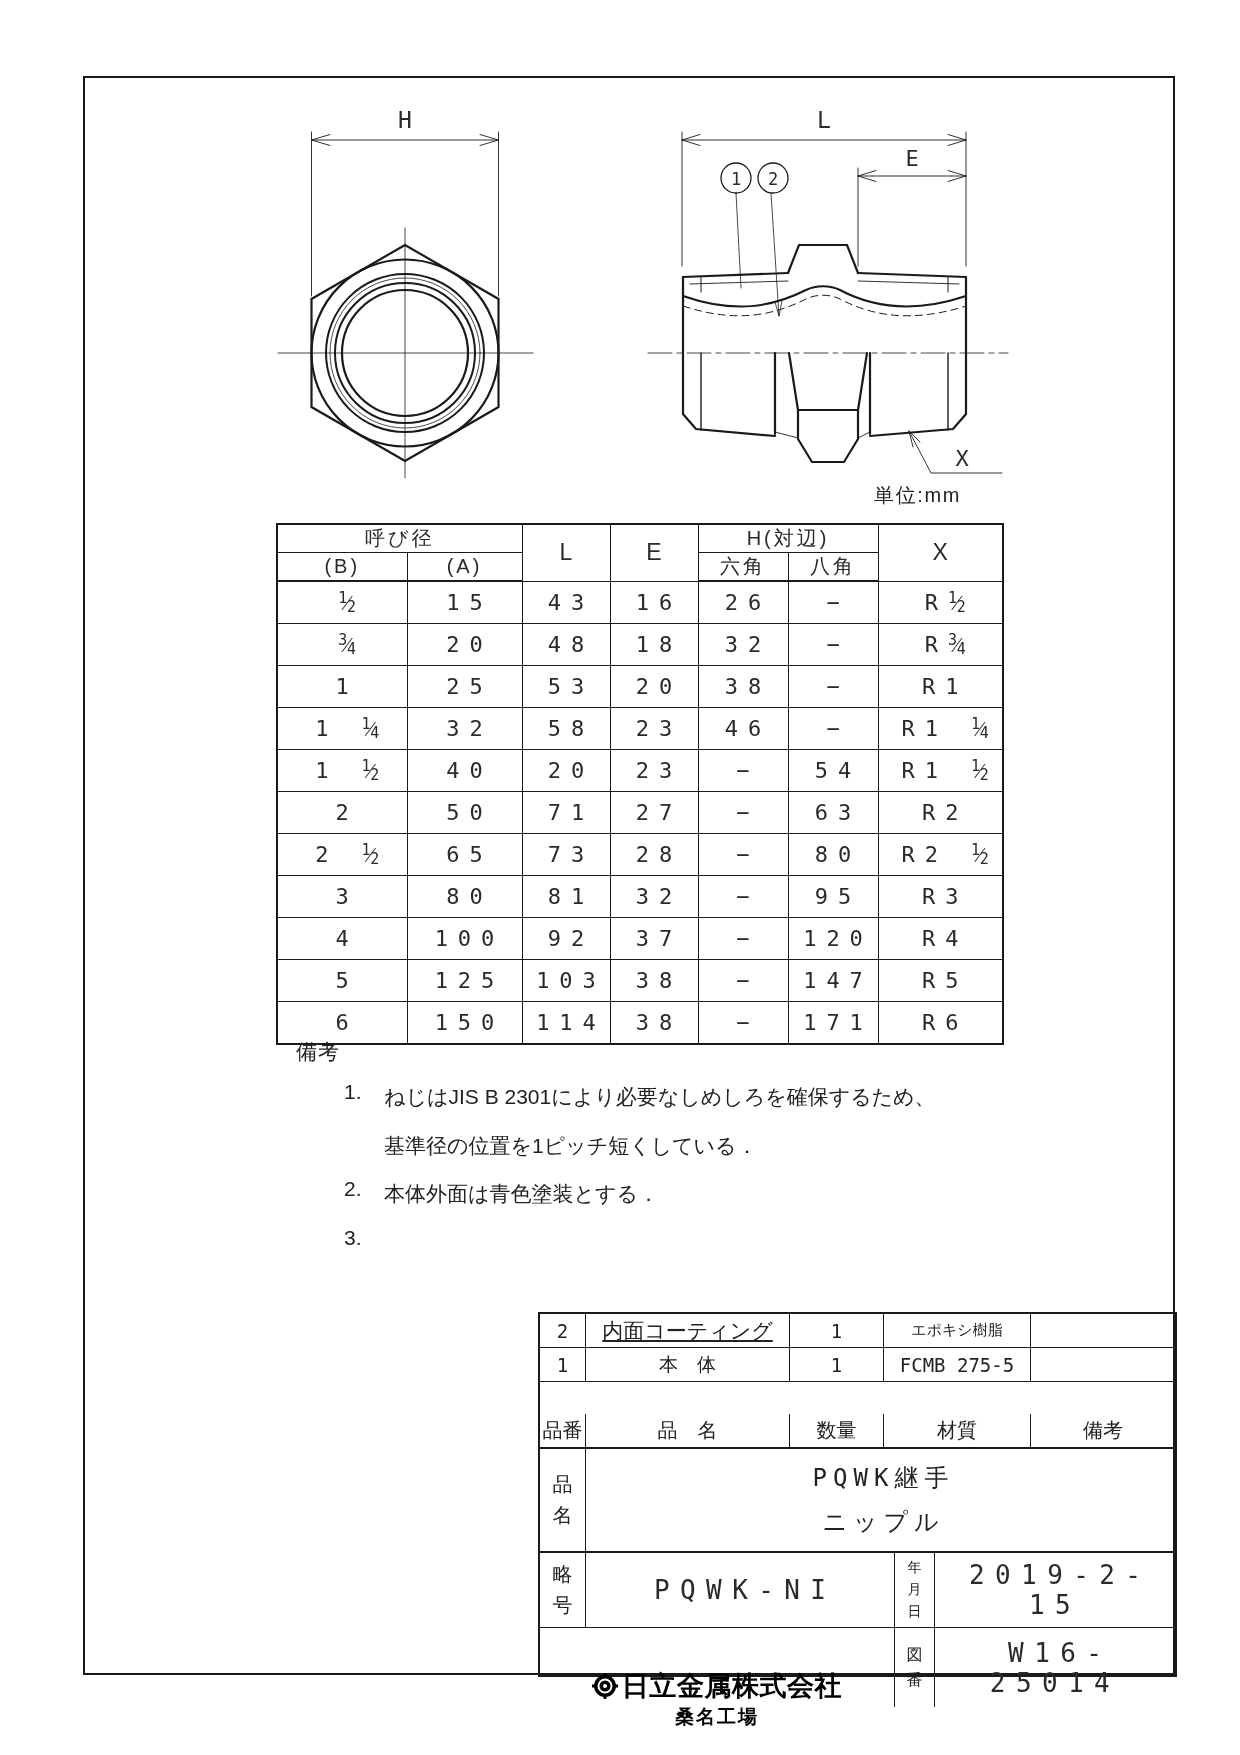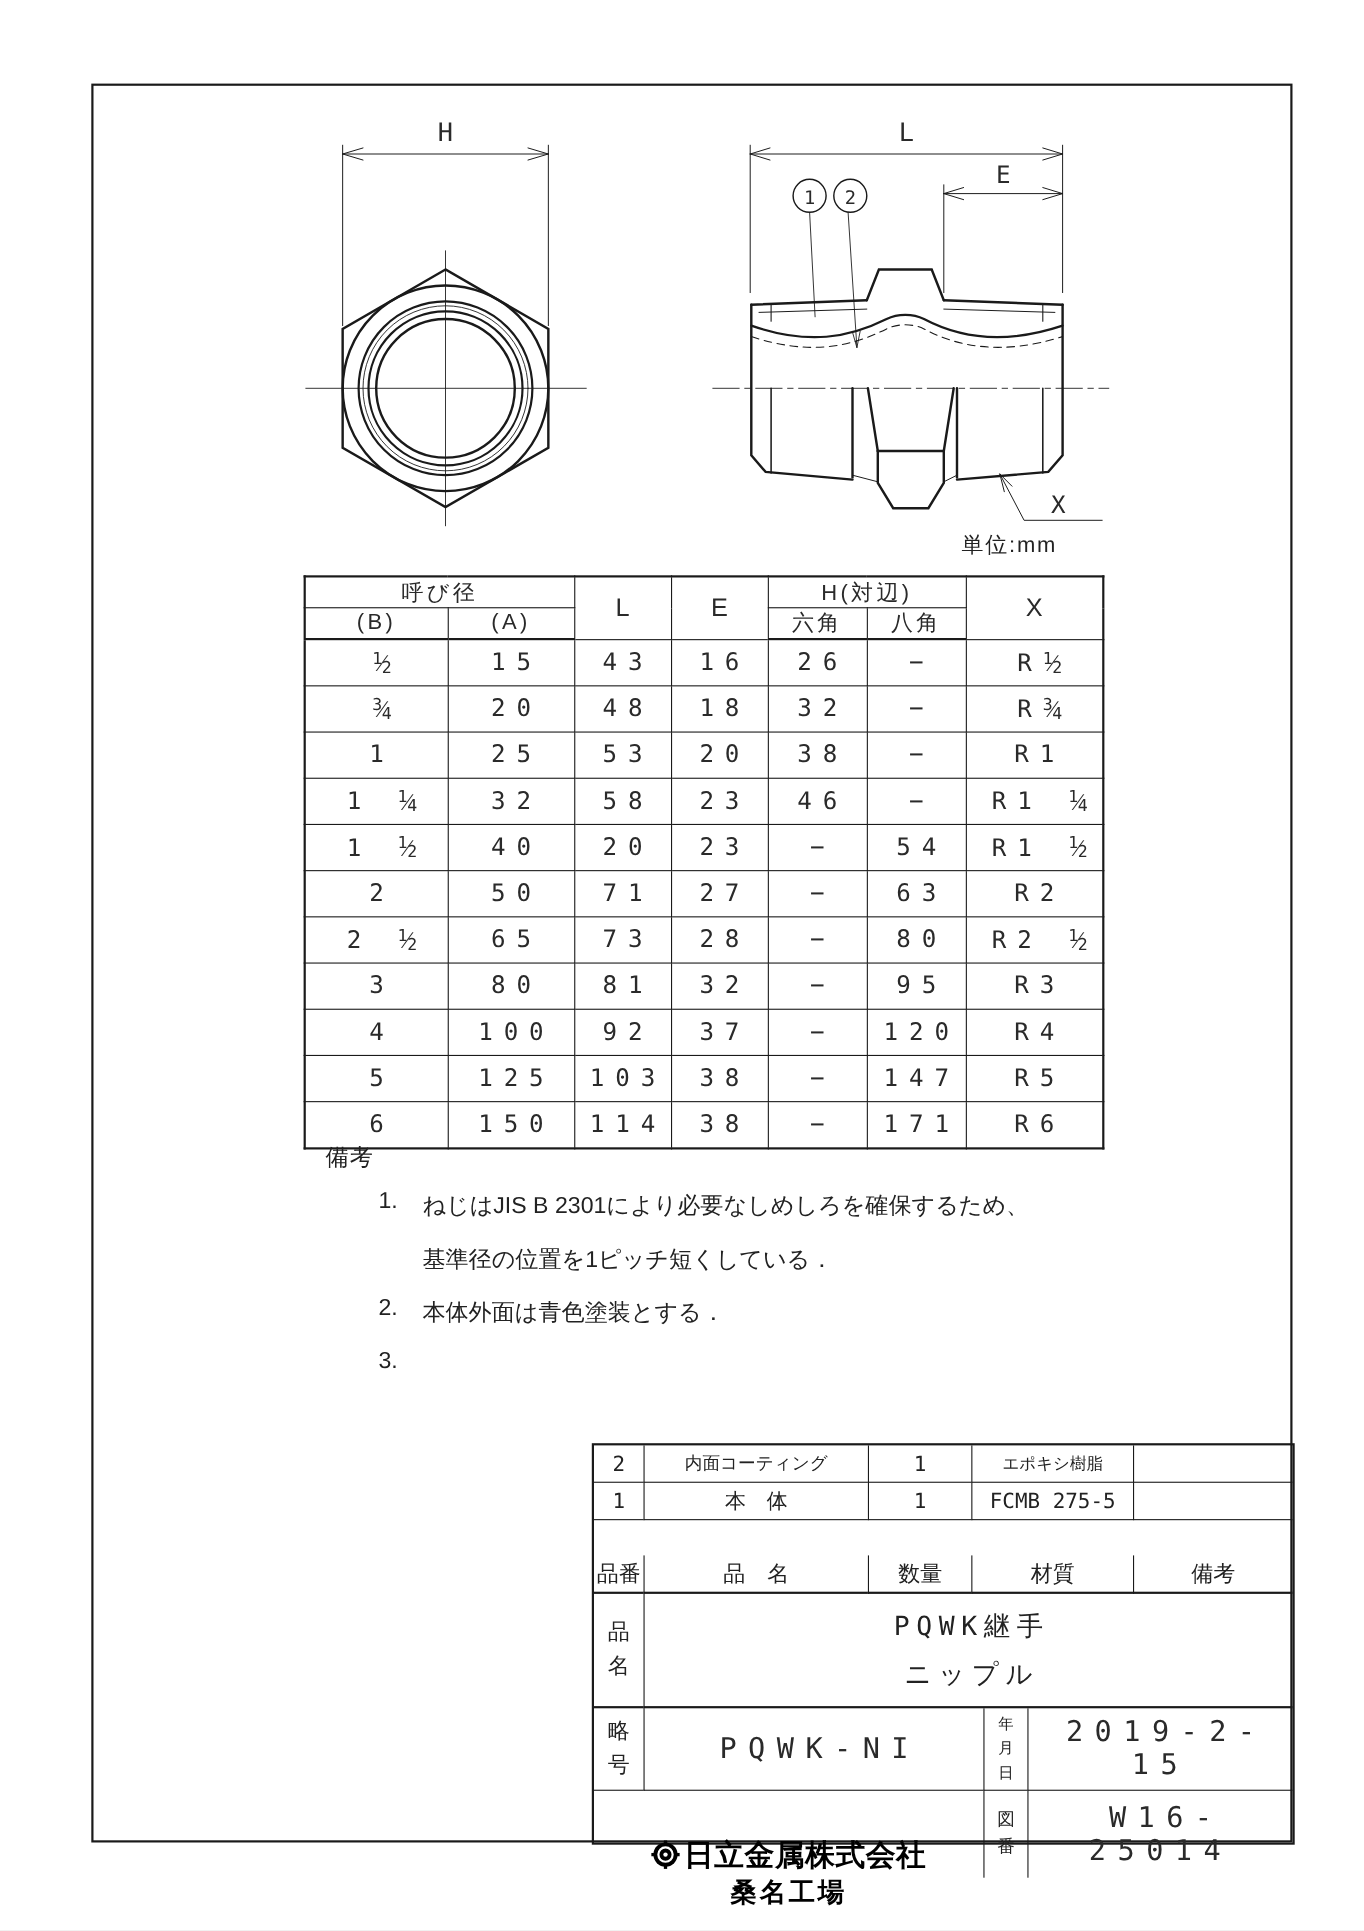--- a/index.html
+++ b/index.html
@@ -41,21 +41,21 @@
   .tb .row{display:flex;box-sizing:border-box;}
   .tb .c{box-sizing:border-box;border-left:1.3px solid #1a1a1a;border-bottom:1.3px solid #1a1a1a;
       display:flex;align-items:center;justify-content:center;text-align:center;}
   .tb .c:first-child{border-left:none;}
   .tb .thick{border-bottom-width:2.5px;}
   .mono{font-family:"DejaVu Sans Mono",monospace;}
   .stackchar{display:inline-block;width:1.05em;word-break:break-all;line-height:1.55;text-align:center;}
   .pname-line{letter-spacing:.25em;font-size:24px;text-indent:.25em;text-align:center;}
   .bigval{font-family:"DejaVu Sans Mono",monospace;font-size:26px;letter-spacing:.4em;text-indent:.4em;color:#2a2a2a;}
   .company{font-weight:bold;font-size:27px;color:#000;display:flex;align-items:center;gap:4px;letter-spacing:.02em;margin-top:40px;}
-  .factory{font-weight:bold;font-size:24px;color:#000;letter-spacing:.1em;}
+  .factory{font-weight:bold;font-size:19px;color:#000;letter-spacing:.1em;}
 </style>
 </head>
 <body>
 
 <div class="stage">
 
   <div class="border-rect"></div>
 
   
   <svg width="1240" height="520" viewBox="0 0 1240 520">
@@ -300,21 +300,21 @@
         </div>
       </div>
   </div>
 
   
   <div class="tb">
 
     <div>
         <div class="row" style="height: 34px;">
           <div class="c mono" style="width: 45px; font-size: 19px;">2</div>
-          <div class="c" style="width: 204px; font-size: 16px;">内面コーティング</div>
+          <div class="c" style="width: 204px; font-size: 21px; text-decoration: underline;">内面コーティング</div>
           <div class="c mono" style="width: 94px; font-size: 19px;">1</div>
           <div class="c mono" style="width: 147px; font-size: 15px;">エポキシ樹脂</div>
           <div class="c" style="flex: 1 1 0%; font-size: 19px;"></div>
         </div>
         <div class="row" style="height: 34px;">
           <div class="c mono" style="width: 45px; font-size: 19px;">1</div>
           <div class="c" style="width: 204px; font-size: 19px;">本　体</div>
           <div class="c mono" style="width: 94px; font-size: 19px;">1</div>
           <div class="c mono" style="width: 147px; font-size: 19px;">FCMB 275-5</div>
           <div class="c" style="flex: 1 1 0%; font-size: 19px;"></div>

